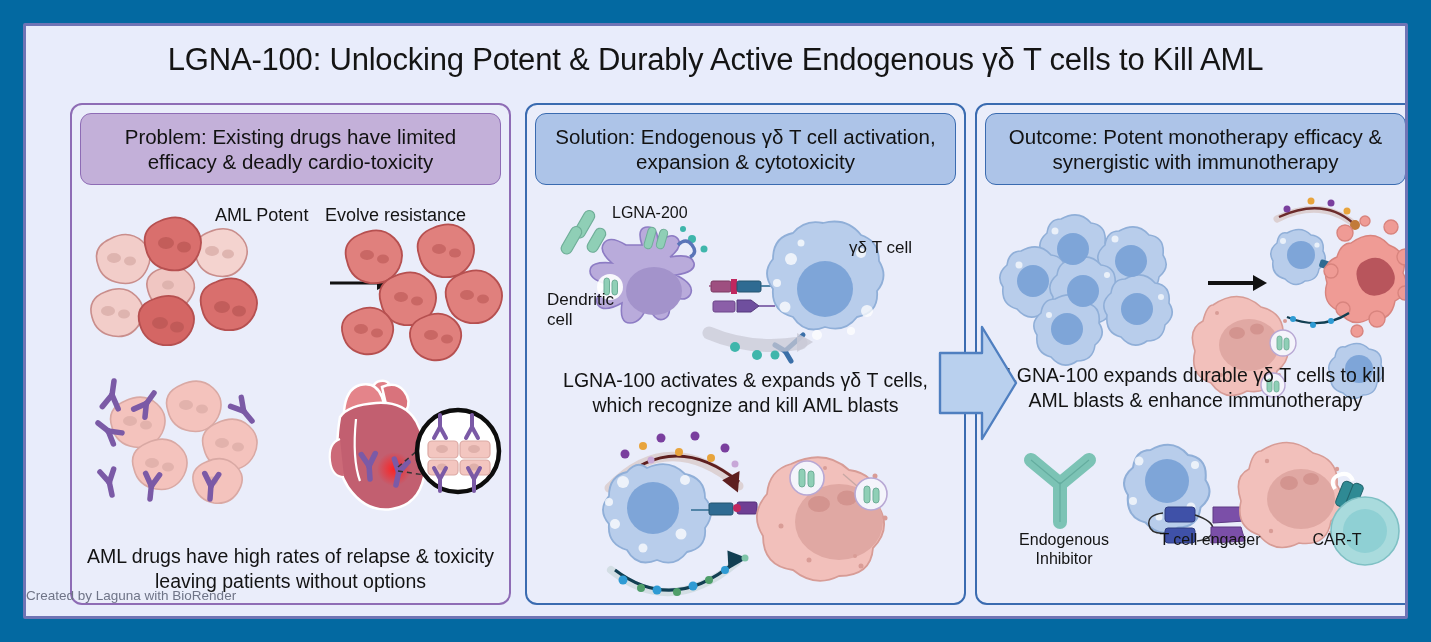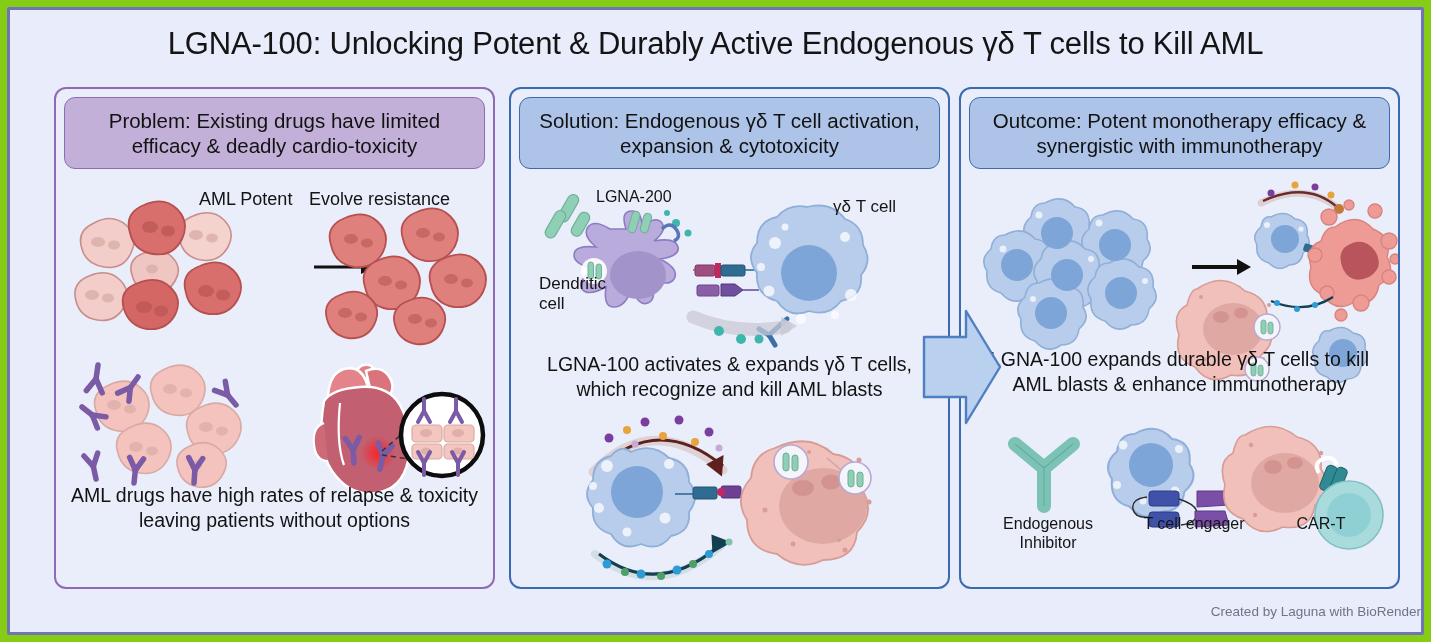--- a/index.html
+++ b/index.html
@@ -5,22 +5,22 @@
   * { box-sizing: border-box; margin: 0; padding: 0; }
   html, body {
     width: 1431px; height: 642px;
     background: #000000;
     font-family: "Liberation Sans", sans-serif;
     overflow: hidden;
   }
   #poster {
     position: relative;
     width: 1431px; height: 642px;
-    background: #84cc16;
-    padding: 7px;
+    background: #0369a1;
+    padding: 23px;
   }
   #canvas {
     position: relative;
     width: 100%; height: 100%;
     background: #e8ecfb;
     border: 3px solid #6f74b5;
     border-radius: 2px;
     overflow: hidden;
   }
   
@@ -88,21 +88,21 @@
   #flow-arrow {
     position: absolute;
     left: 910px; top: 297px;
     width: 82px; height: 120px;
     z-index: 5;
   }
   
   .credit {
     position: absolute;
     bottom: 13px; left: 0; right: 0;
-    text-align: right;
+    text-align: left;
     font-size: 13.5px;
     color: #6f7487;
     margin-top: 16px;
   }
   svg { display: block; overflow: visible; }
   .fig { position: absolute; }
 </style>
 </head>
 <body>
 
@@ -297,21 +297,21 @@
               </g>
           <g transform="translate(152,116) rotate(180)">
                 <path d="M0 0 V12"></path>
                 <path d="M0 12 l-6 11"></path>
                 <path d="M0 12 l6 11"></path>
               </g>
         </g>
       </g>
     </svg>
 
-    <div class="panel-caption" style="top:394px;">AML drugs have high rates of relapse &amp; toxicity leaving patients without options</div>
+    <div class="panel-caption" style="top:439px;">AML drugs have high rates of relapse &amp; toxicity leaving patients without options</div>
   </div>
 
   <div class="panel" id="panel-solution">
     <div class="panel-header" id="header-solution">Solution: Endogenous γδ T cell activation, expansion &amp; cytotoxicity</div>
 
     <svg class="fig" style="left:38px; top:102px;" width="60" height="60" viewBox="0 0 60 60">
       <g fill="#8fcfb6" stroke="#6fae98" stroke-width="1.2">
         <rect x="14" y="2" width="11" height="30" rx="5.5" transform="rotate(30 19 17)"></rect>
         <rect x="1" y="18" width="11" height="30" rx="5.5" transform="rotate(30 6 33)"></rect>
         <rect x="26" y="20" width="11" height="26" rx="5.5" transform="rotate(30 31 33)"></rect>
@@ -375,23 +375,23 @@
         <circle cx="96" cy="116" r="4"></circle>
             <circle cx="22" cy="68" r="4"></circle>
       </g>
       <g stroke="#3a6fa8" stroke-width="5" fill="none" stroke-linecap="round">
         <path d="M48 120 l-18 16"></path>
             <path d="M30 136 l-10 -6"></path>
             <path d="M30 136 l6 10"></path>
       </g>
     </svg>
 
-    <div class="inline-label" style="left:28px; top:185px; font-size:17px;">Dendritic
+    <div class="inline-label" style="left:20px; top:185px; font-size:17px;">Dendritic
 cell</div>
-    <div class="inline-label" style="left:322px; top:108px; font-size:17px;">γδ T cell</div>
+    <div class="inline-label" style="left:322px; top:133px; font-size:17px;">γδ T cell</div>
 
     <svg class="fig" style="left:178px; top:222px;" width="110" height="44" viewBox="0 0 110 44">
       <path d="M4 6 q42 18 92 10" fill="none" stroke="#c9c9d6" stroke-width="13" stroke-linecap="round" opacity="0.75"></path>
       <polygon points="92,6 108,15 92,25" fill="#c9c9d6" opacity="0.8"></polygon>
       <g fill="#3fb6ab">
             <circle cx="30" cy="20" r="5"></circle>
             <circle cx="52" cy="28" r="5"></circle>
             <circle cx="70" cy="28" r="4.5"></circle>
           </g>
     </svg>

